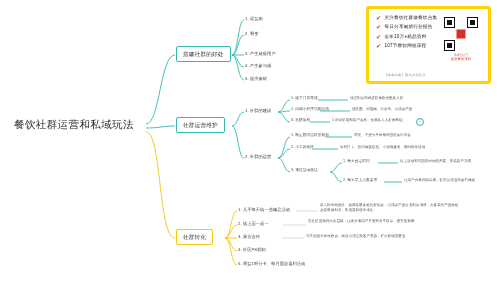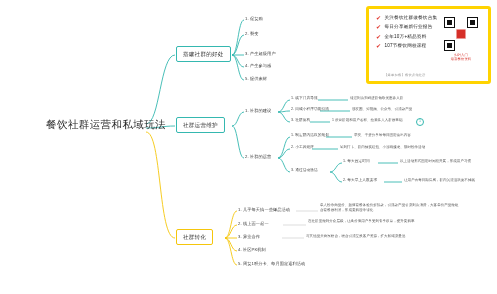--- a/index.html
+++ b/index.html
@@ -10,21 +10,21 @@
   }
   #canvas{position:absolute;inset:0;}
   svg.links{position:absolute;left:0;top:0;width:497px;height:294px;pointer-events:none;}
 
   .node{position:absolute;box-sizing:border-box;white-space:nowrap;}
 
   
   .root{
     left:14px;top:117px;width:130px;
     font-size:10.5px;color:#2b2b2b;line-height:14px;
-    text-align:right;white-space:normal;letter-spacing:.4px;margin-left:22px;
+    text-align:left;white-space:normal;letter-spacing:.4px;
   }
 
   
   .l1{
     border:1.4px solid #35b8b0;background:#fff;border-radius:2px;
     padding:3px 6px;font-size:5.6px;color:#333;
     letter-spacing:.2px;line-height:8px;
   }
   .l1.gold{border-color:#f5c60c;}
 

